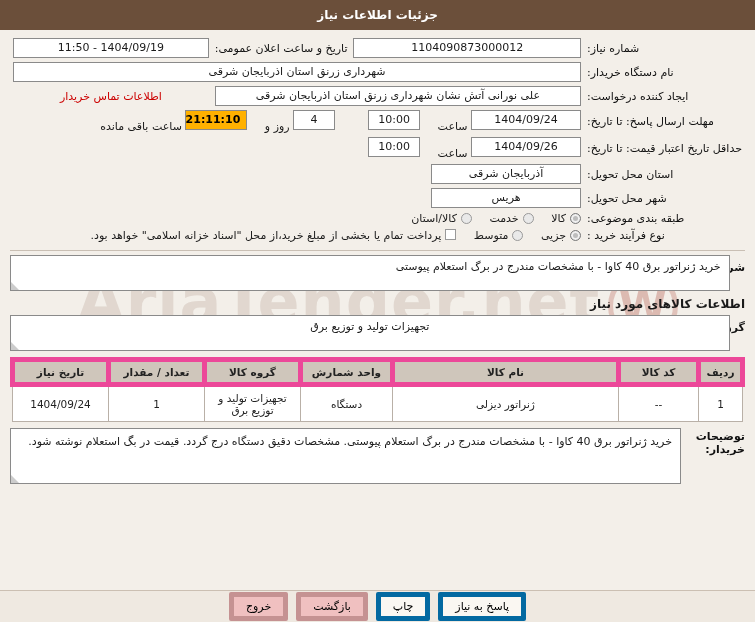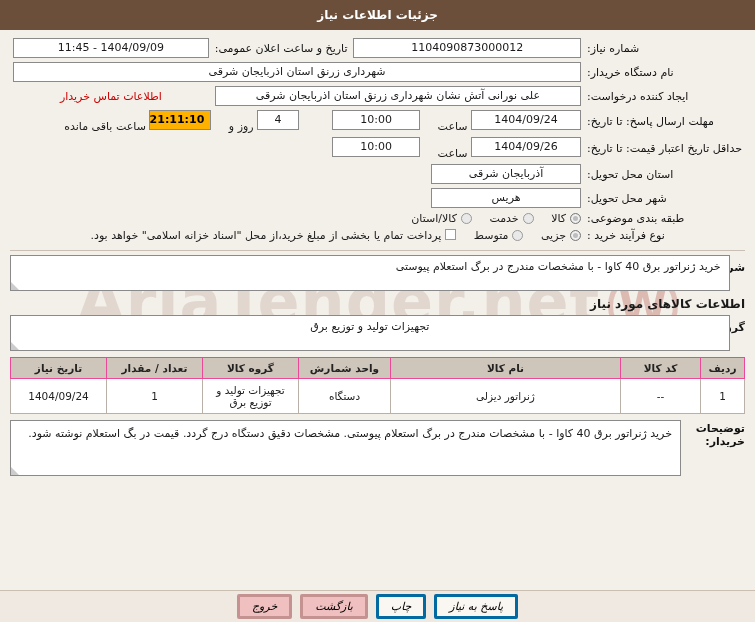--- a/index.html
+++ b/index.html
@@ -64,21 +64,21 @@
     height:20px;
     line-height:18px;
     padding:0 6px;
     font-size:11px;
     text-align:center;
     white-space:nowrap;
     overflow:hidden;
     display:block;
   }
   .field.num { width:42px; display:inline-block; }
-  .field.time { width:88px; display:inline-block; }
+  .field.time { width:52px; display:inline-block; }
   .field.date { width:110px; display:inline-block; }
   .field.orange { background:#ffb100; border:1px solid #8a8a8a; font-weight:bold; color:#000;padding-left:21px; }
 
   .link { color:#cc0000; text-decoration:none; font-size:11px; }
 
   .radio {
     display:inline-block;
     width:11px; height:11px;
     border-radius:50%;
     border:1px solid #999;
@@ -117,21 +117,21 @@
     border-right:8px solid transparent;
     opacity:.5;
   }
 
   .rowflex { display:flex; align-items:flex-start; gap:8px; }
   .rowflex .lbl { padding-top:6px; }
 
   table.grid { width:100%; border-collapse:collapse; margin-top:6px; }
   table.grid th {
     background:#cfc6bb;
-    border:1px solid #ec4899;
+    border:5px solid #ec4899;
     font-size:10.5px;
     font-weight:bold;
     padding:4px 2px;
     text-align:center;
     color:#222;
   }
   table.grid td {
     border:1px solid #b9b0a7;
     background:#fff;
     font-size:10.5px;
@@ -143,28 +143,27 @@
   .footer {
     position:absolute;
     bottom:0; left:0; right:0;
     height:32px;
     background:#efe9e1;
     border-top:1px solid #cbbfb2;
     display:flex; align-items:center; justify-content:center; gap:8px;
     z-index:2;
   }
   .btn {
-    border:3px solid #0369a1;
+    border:5px solid #0369a1;
     background:#f5f1ea;
     font-size:11px;
     padding:3px 12px;
     cursor:pointer;
     border-radius:2px;
     font-family:"DejaVu Sans", sans-serif;
-    font-style:italic;
   }
   .btn.pink { background:#f0c0c0; border-color:#c59292; }
   .btn.plain { background:#faf7f2; }
 </style>
 </head>
 <body>
 
 <div class="titlebar">
   <span>جزئیات اطلاعات نیاز</span>
 </div>
@@ -177,21 +176,21 @@
 
   <table class="form">
     <tbody>
         <tr>
       <td class="lbl">شماره نیاز:</td>
       <td style="width:220px;">
             <div class="field">1104090873000012</div>
           </td>
       <td class="lbl">تاریخ و ساعت اعلان عمومی:</td>
       <td style="width:190px;">
-            <div class="field">1404/09/09 - 11:45</div>
+            <div class="field">1404/09/19 - 11:50</div>
           </td>
     </tr>
     <tr>
       <td class="lbl">نام دستگاه خریدار:</td>
       <td colspan="3">
             <div class="field">شهرداری زرنق استان اذربایجان شرقی</div>
           </td>
     </tr>
     <tr>
       <td class="lbl">ایجاد کننده درخواست:</td>

